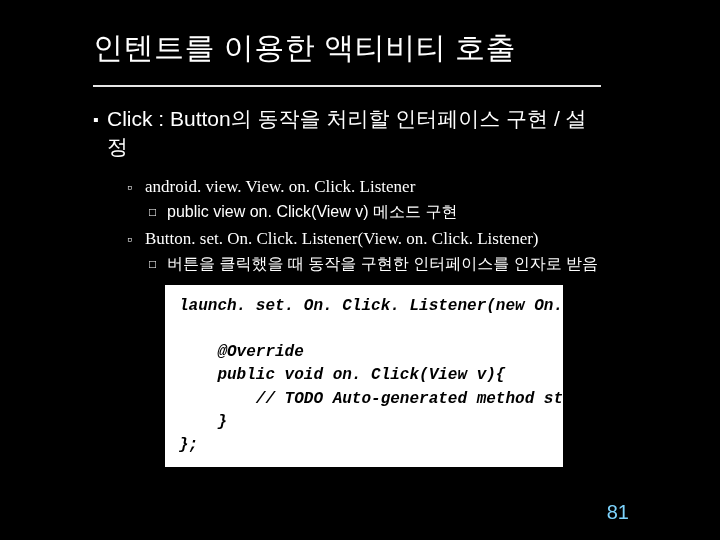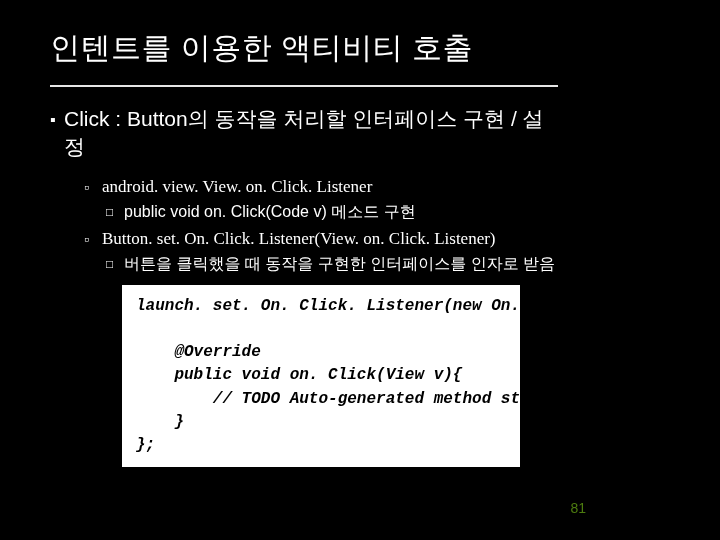--- a/index.html
+++ b/index.html
@@ -1,17 +1,17 @@
 <!DOCTYPE html>
 <html><head>
 <meta charset="utf-8">
 <style>
   * { margin: 0; padding: 0; box-sizing: border-box; }
   html, body { width: 720px; height: 540px; background: #000; font-family: "Malgun Gothic", Arial, sans-serif; overflow: hidden; }
-  .slide { width: 608px; height: 540px; background: #000; color: #fff; position: relative; }
+  .slide { width: 608px; height: 540px; background: #000; color: #fff; position: relative; margin-left: 43px; }
   .title-wrap { padding: 28px 50px 10px 50px; }
   .title { font-size: 30px; color: #fff; font-weight: 400; letter-spacing: 0.5px; }
   .title-rule { border: none; border-top: 2px solid #e6e6e6; margin: 6px 50px 0 50px; }
   .body { padding: 18px 50px 0 50px; }
   .lvl1 { display: flex; align-items: flex-start; font-size: 21px; line-height: 1.35; margin-bottom: 14px; }
   .lvl1 .bullet { width: 14px; flex: 0 0 14px; font-size: 16px; margin-top: 4px; color: #fff; }
   .lvl1 .txt { flex: 1; }
   .lvl2 { display: flex; align-items: flex-start; font-size: 17px; line-height: 1.35; margin: 6px 0 2px 34px; }
   .lvl2 .bullet { width: 18px; flex: 0 0 18px; font-size: 14px; margin-top: 2px; color: #fff; }
   .lvl2 .txt { flex: 1; font-family: Liberation Serif, serif; }
@@ -23,21 +23,21 @@
     color: #000;
     margin: 10px 38px 0 72px;
     padding: 10px 14px 10px 14px;
     font-family: "Courier New", monospace;
     font-size: 16px;
     font-weight: bold;
     font-style: italic;
     line-height: 1.45;
     white-space: pre;
   }
-  .page-num { position: absolute; right: 22px; bottom: 24px; color: #4d7c0f; font-size: 14px; }
+  .page-num { position: absolute; right: 22px; bottom: 16px; color: #7dd3fc; font-size: 20px; }
 </style>
 </head>
 <body>
 
 <div class="slide">
   <div class="title-wrap">
     <div class="title">인텐트를 이용한 액티비티 호출</div>
   </div>
   <hr class="title-rule">
 
@@ -47,21 +47,21 @@
       <span class="bullet">▪</span>
       <span class="txt">Click : Button의 동작을 처리할 인터페이스 구현 / 설정</span>
     </div>
 
     <div class="lvl2">
       <span class="bullet">▫</span>
       <span class="txt">android. view. View. on. Click. Listener</span>
     </div>
     <div class="lvl3">
       <span class="bullet">□</span>
-      <span class="txt">public void on. Click(Code v) 메소드 구현</span>
+      <span class="txt">public view on. Click(View v) 메소드 구현</span>
     </div>
 
     <div class="lvl2">
       <span class="bullet">▫</span>
       <span class="txt">Button. set. On. Click. Listener(View. on. Click. Listener)</span>
     </div>
     <div class="lvl3">
       <span class="bullet">□</span>
       <span class="txt">버튼을 클릭했을 때 동작을 구현한 인터페이스를 인자로 받음</span>
     </div>

